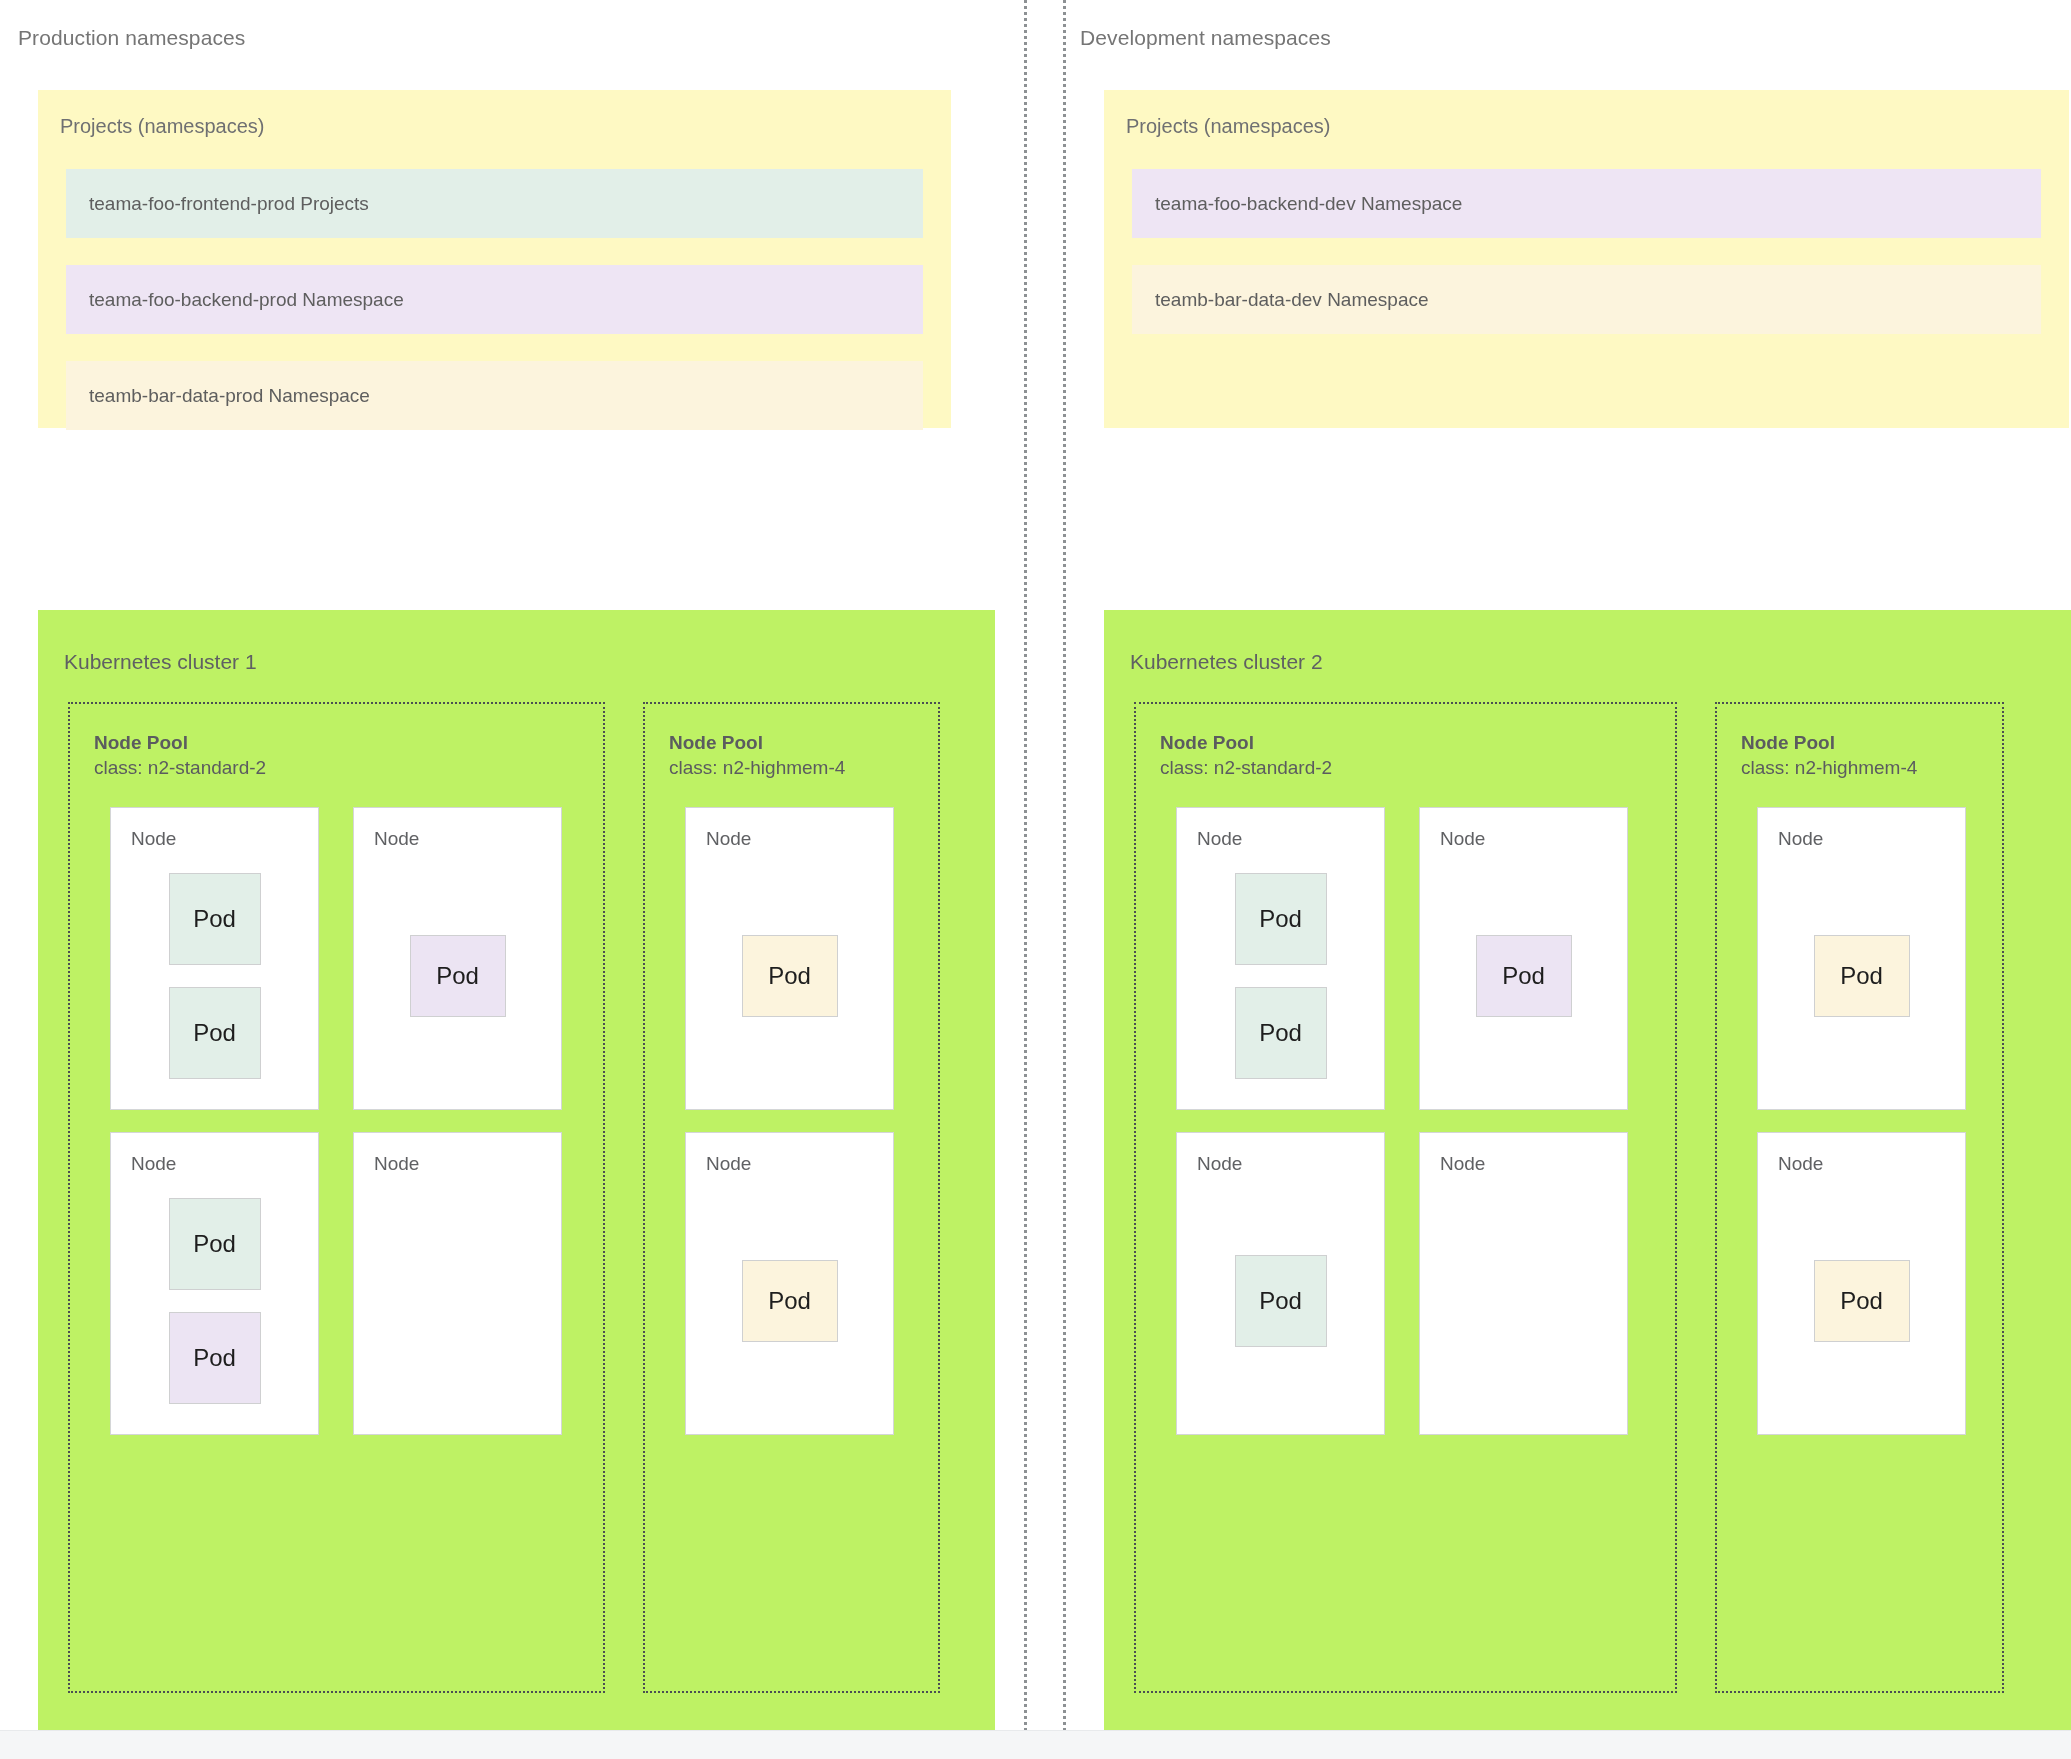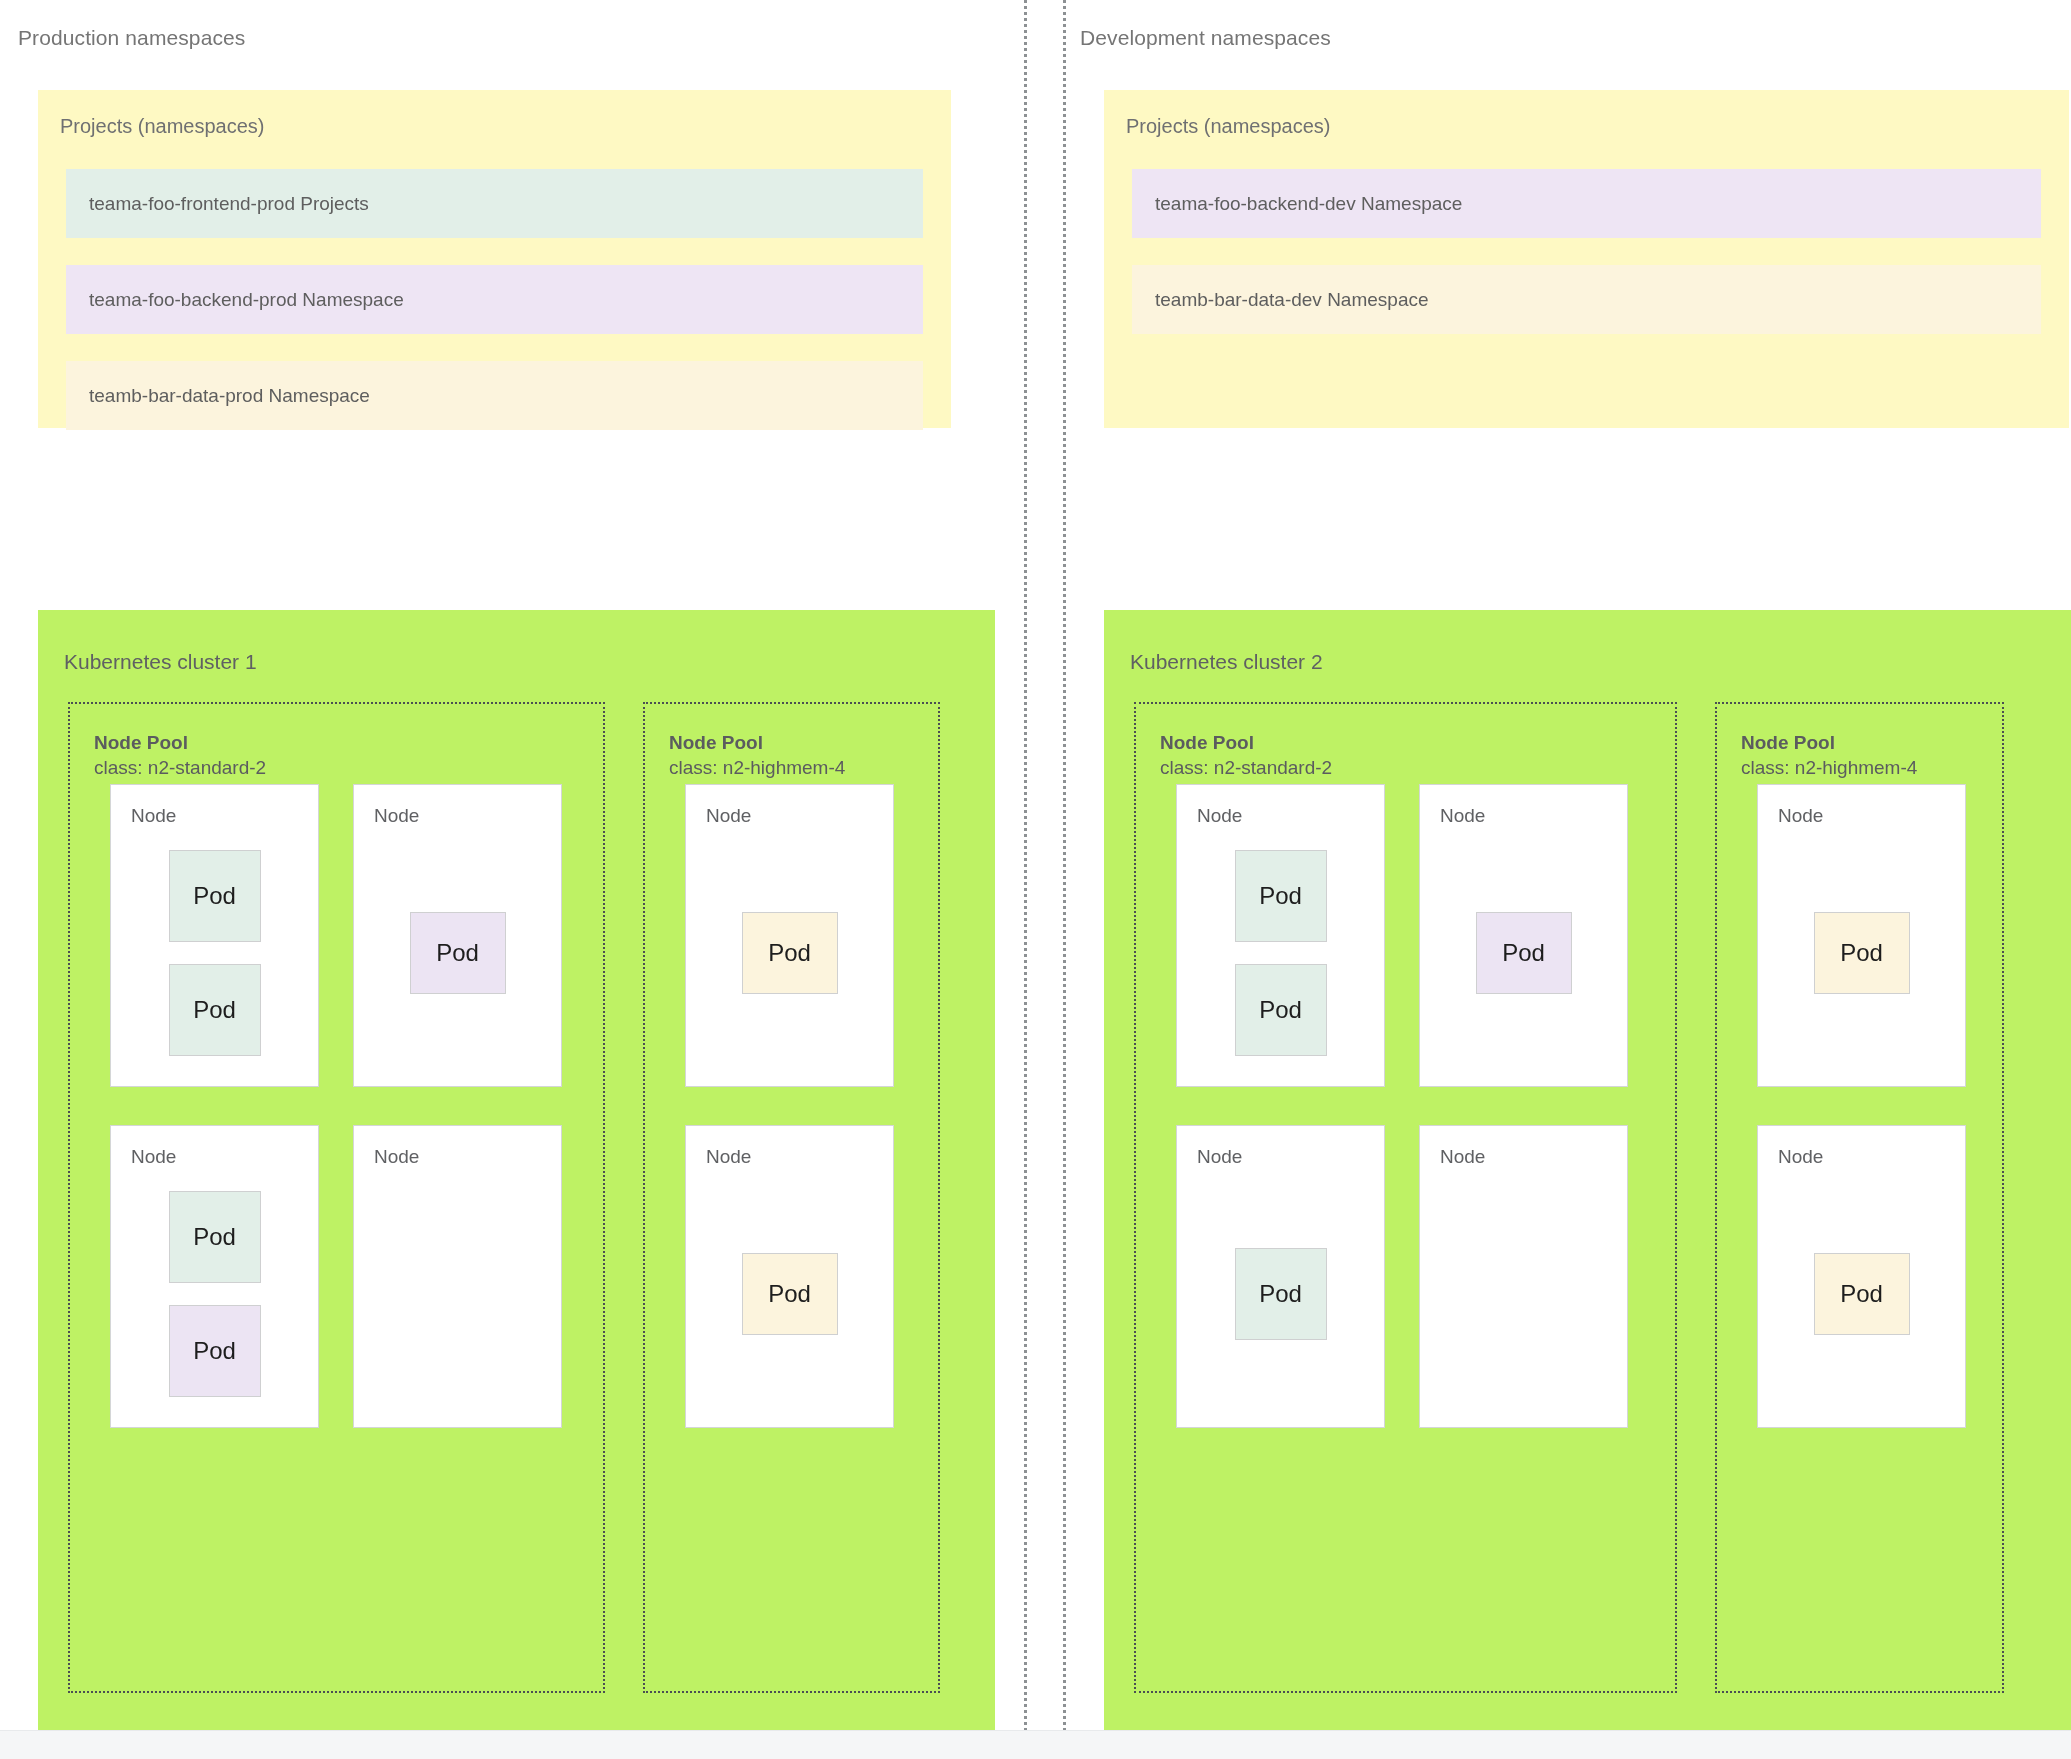--- a/index.html
+++ b/index.html
@@ -146,32 +146,32 @@
   }
   .pool-wide   { flex: 0 0 537px; }
   .pool-narrow { flex: 0 0 297px; }
   .env-right .pool-wide   { flex: 0 0 543px; }
   .env-right .pool-narrow { flex: 0 0 289px; }
 
   .pool-label {
     font-size: 19px;
     color: #5b5c5f;
     line-height: 1.32;
-    margin-bottom: 4px;
+    margin-bottom: 27px;
   }
   .pool-label .pool-name {
     font-weight: bold;
     display: block;
   }
   .pool-label .pool-class { display: block; }
 
   .node-grid {
     display: flex;
     flex-wrap: wrap;
-    gap: 38px 34px;
+    gap: 22px 34px;
     padding-left: 16px;
   }
   .node {
     background: #ffffff;
     border: 1px solid #d4d6d7;
     box-sizing: border-box;
     width: 209px;
     height: 303px;
     position: relative;
     padding-top: 20px;

